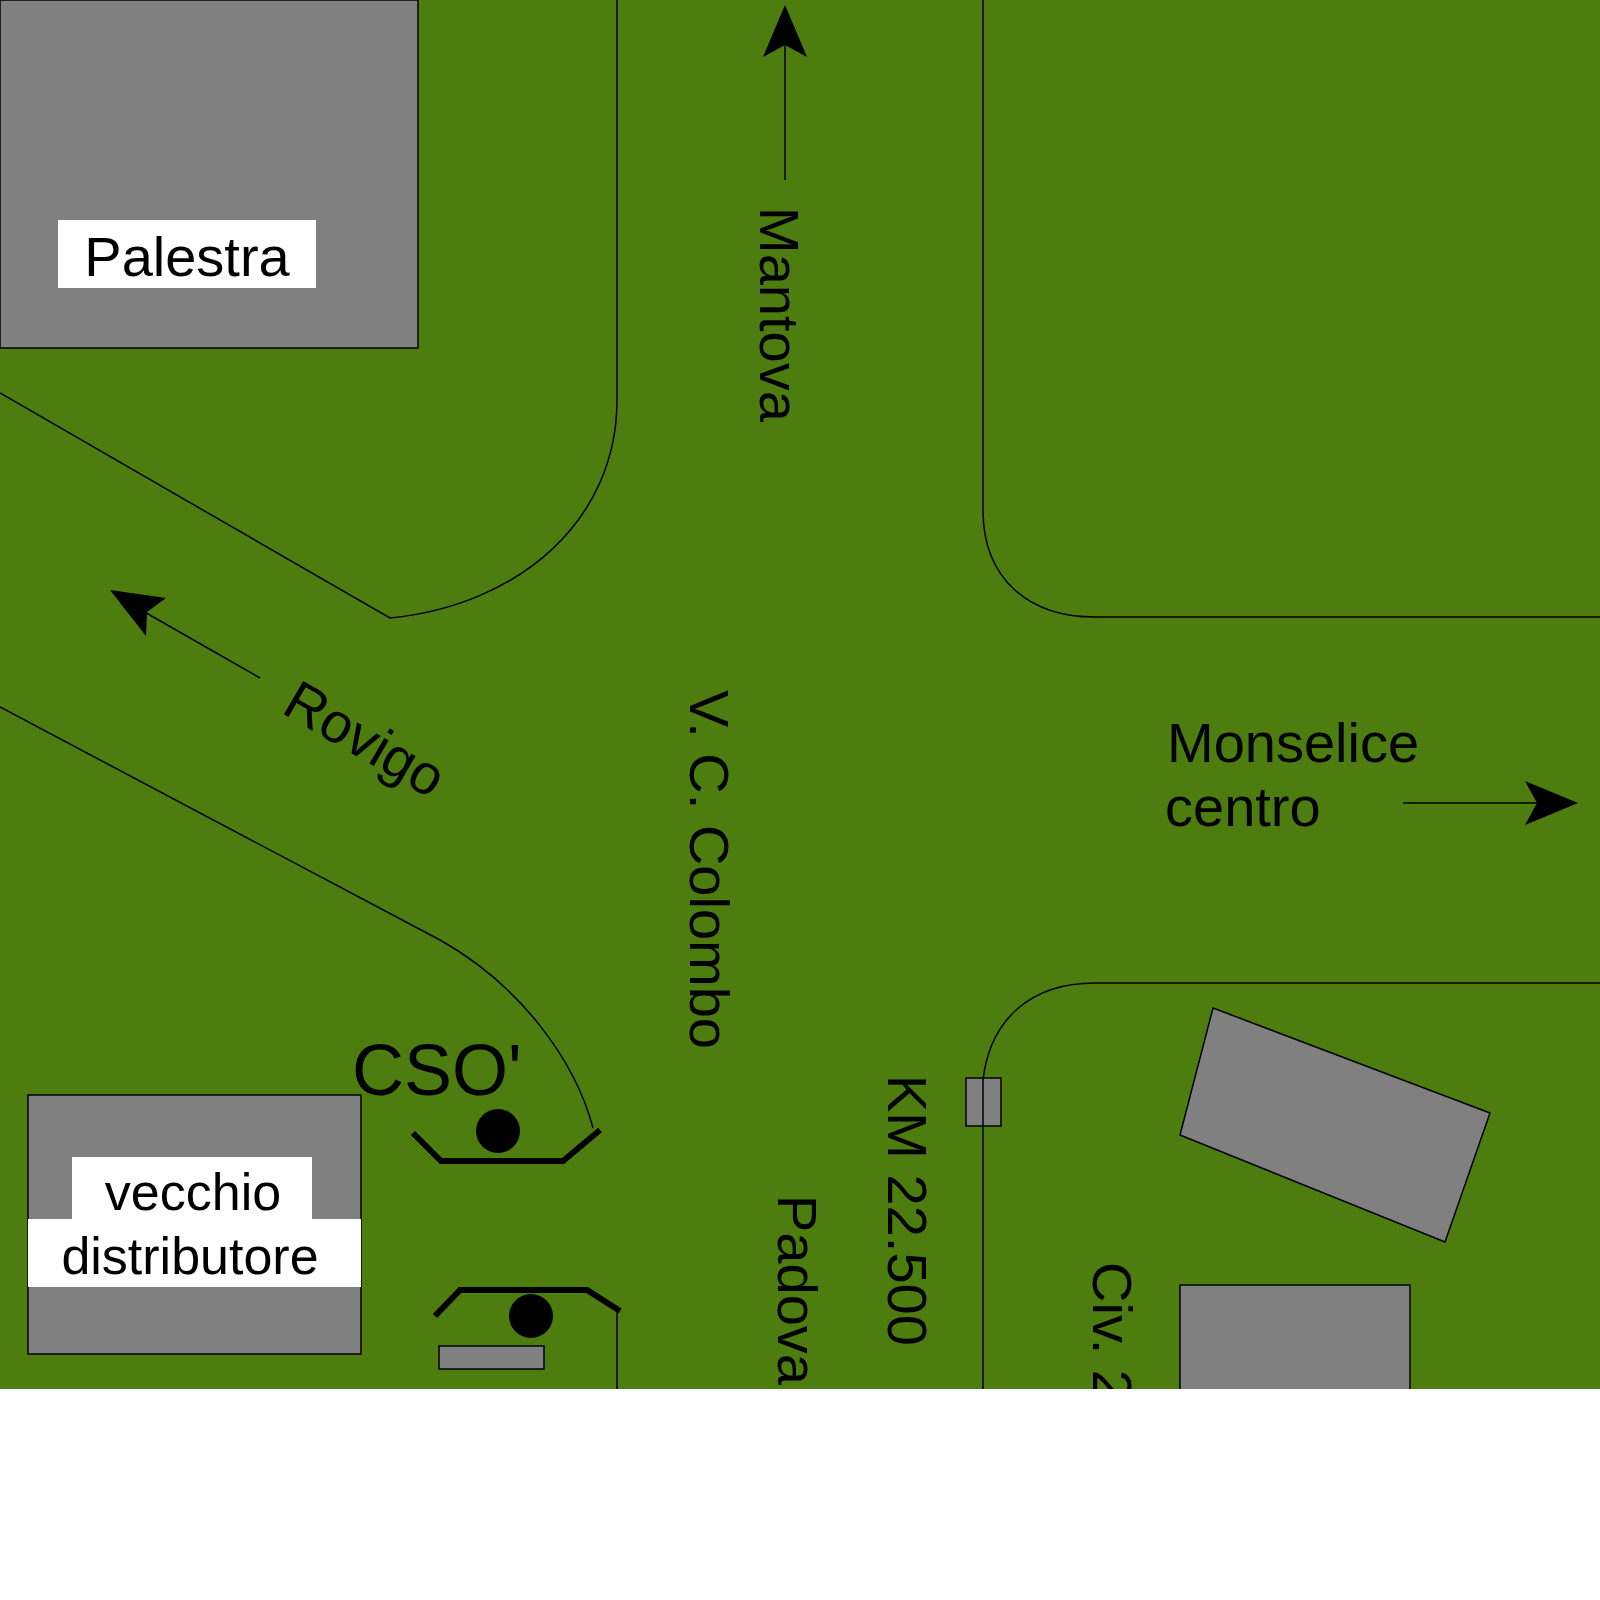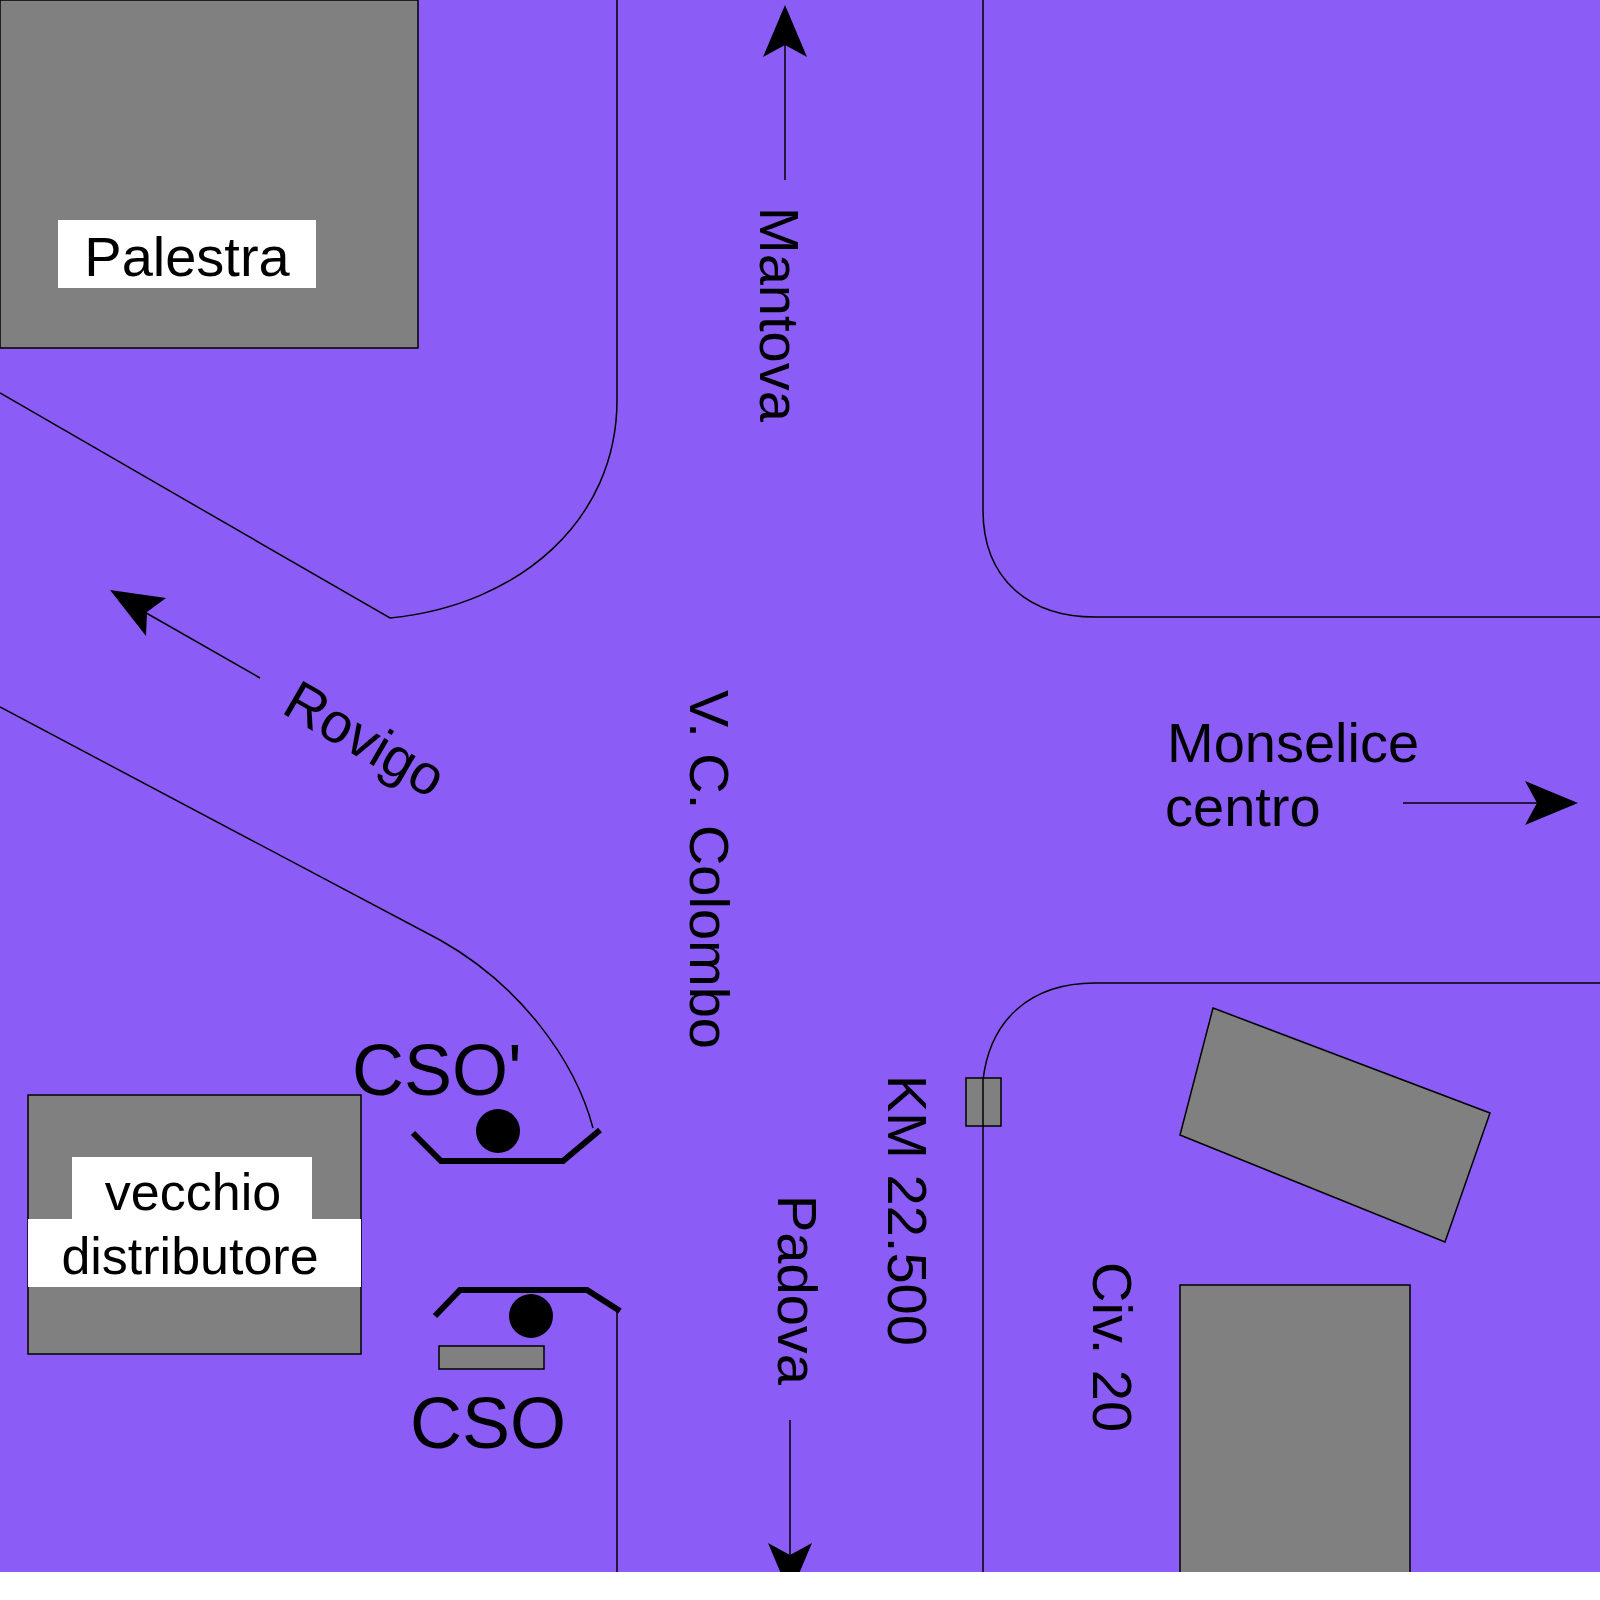--- a/index.html
+++ b/index.html
@@ -1,16 +1,16 @@
 <!DOCTYPE html>
 <html><head>
 <meta charset="utf-8">
 <style>
   html,body{margin:0;padding:0;background:#fff;}
-  #stage{position:relative;width:1600px;height:1572px;overflow:hidden;background:#8b5cf6;text-align:right;}
+  #stage{position:relative;width:1600px;height:1389px;overflow:hidden;background:#4d7c0f;text-align:right;}
   svg{position:absolute;left:0;top:0;}
   text{font-family:"Liberation Sans",sans-serif;fill:#000;}
 </style>
 </head>
 <body>
 
 <div id="stage">
 <svg width="1600" height="1600" viewBox="0 0 1600 1600">
   <defs>
     <marker id="ah" markerWidth="10" markerHeight="10" refX="9" refY="5" orient="auto" markerUnits="userSpaceOnUse" viewBox="0 0 10 10">

